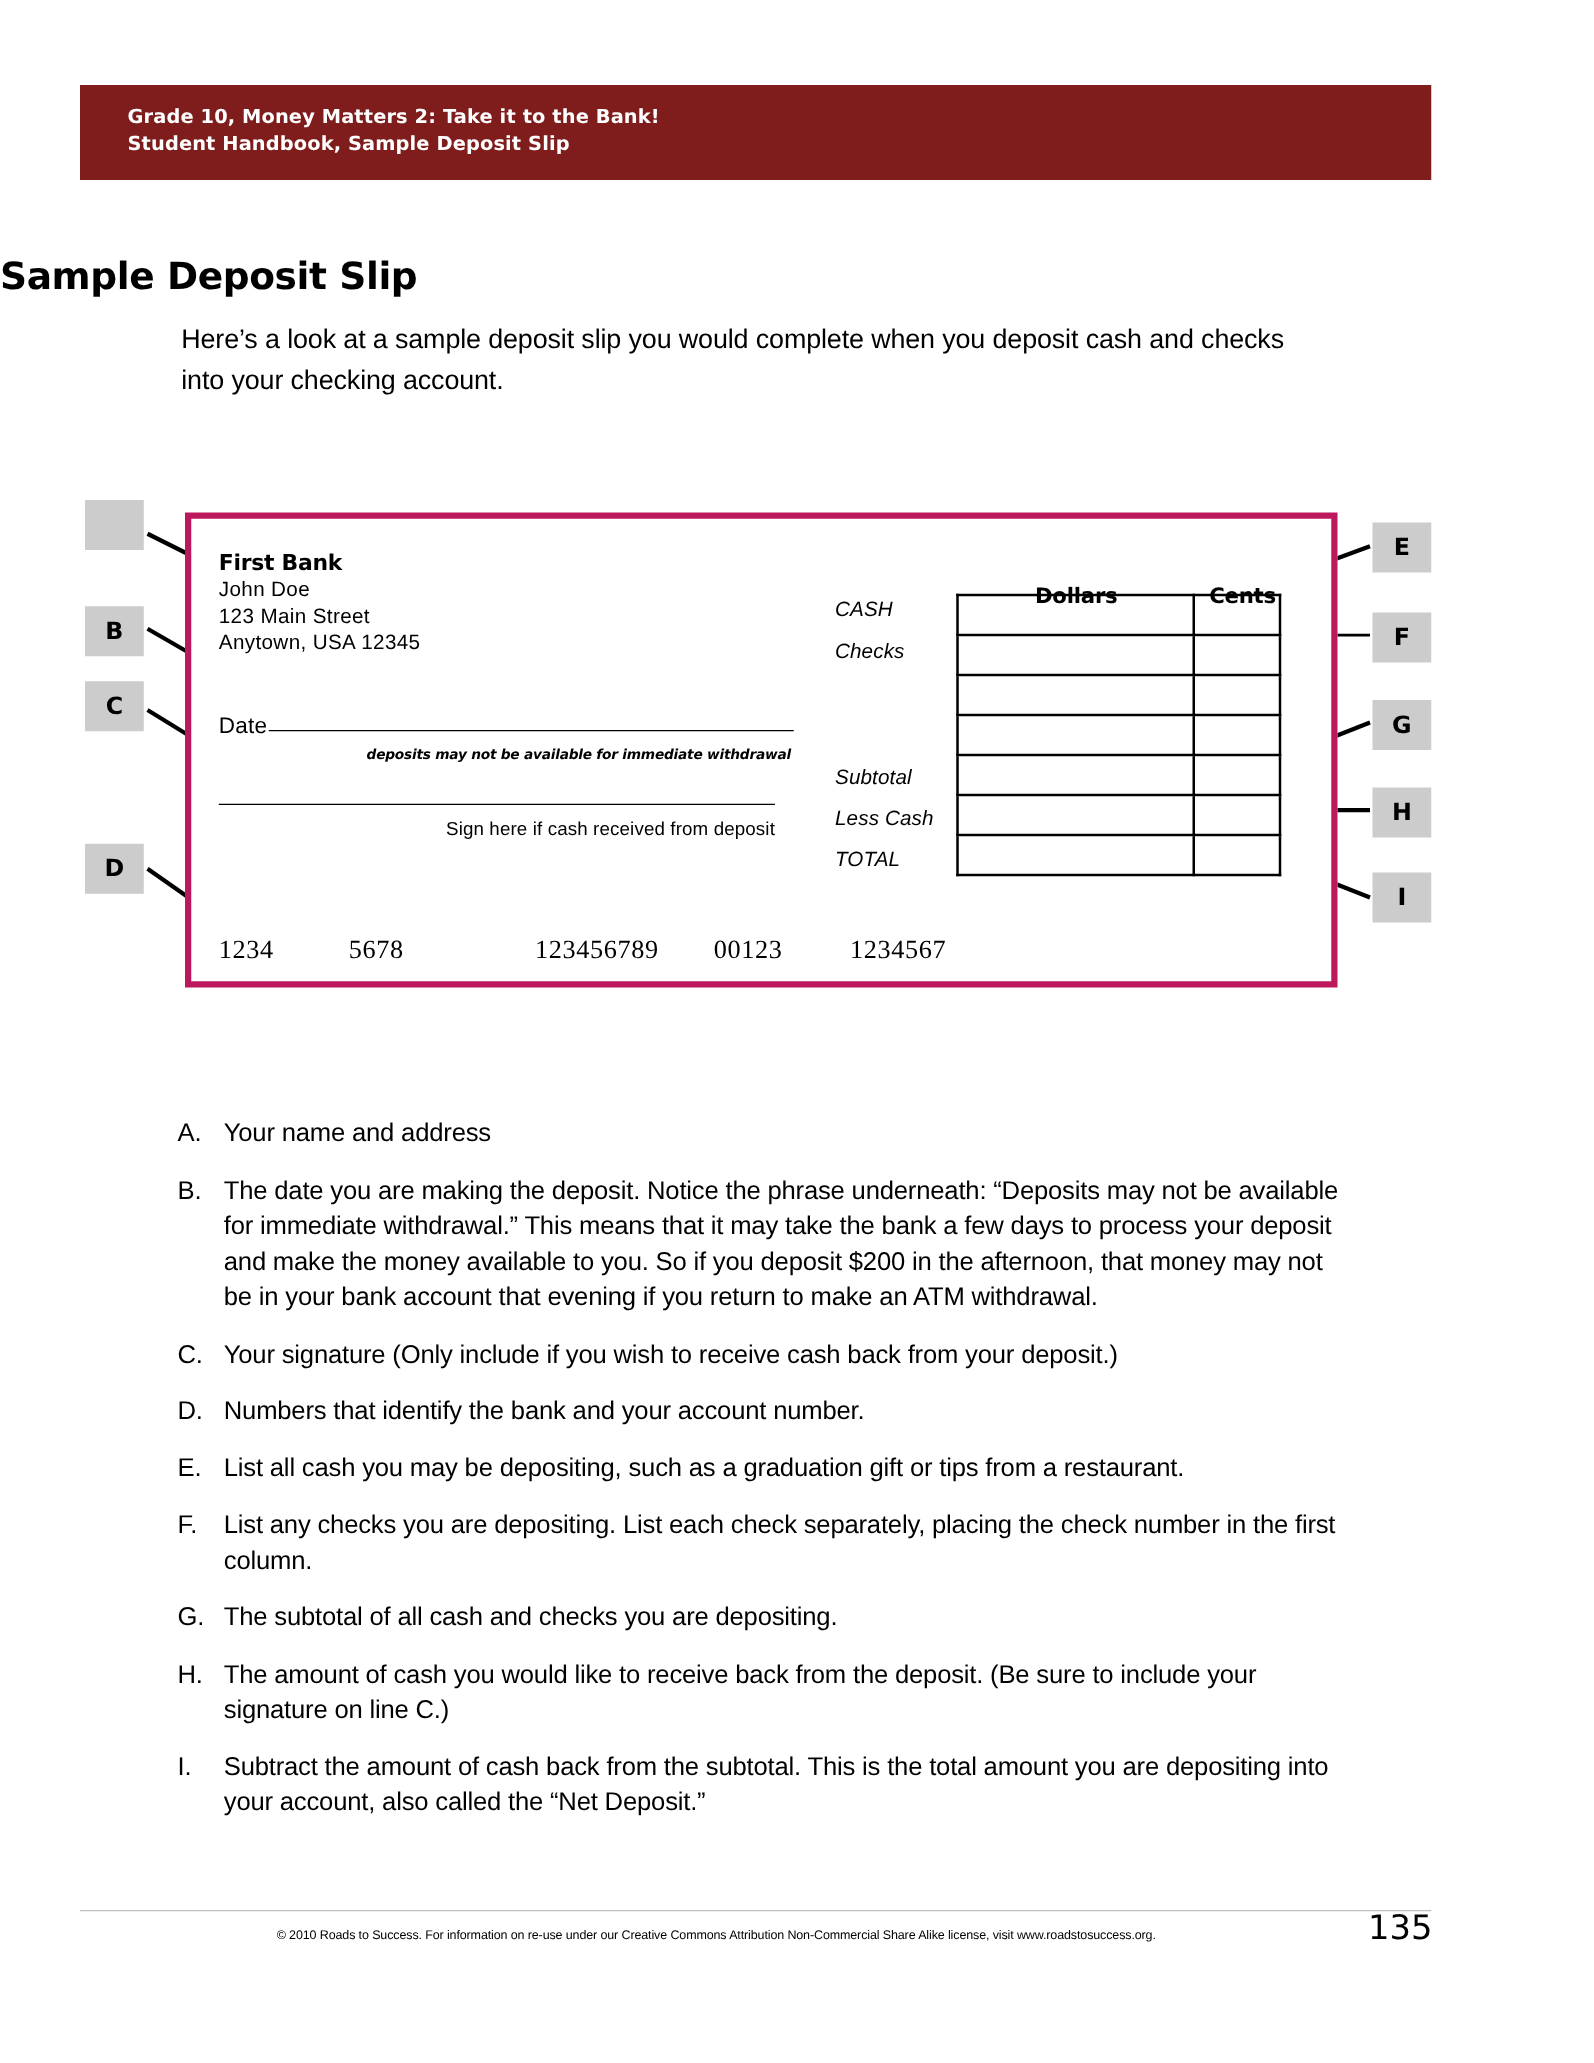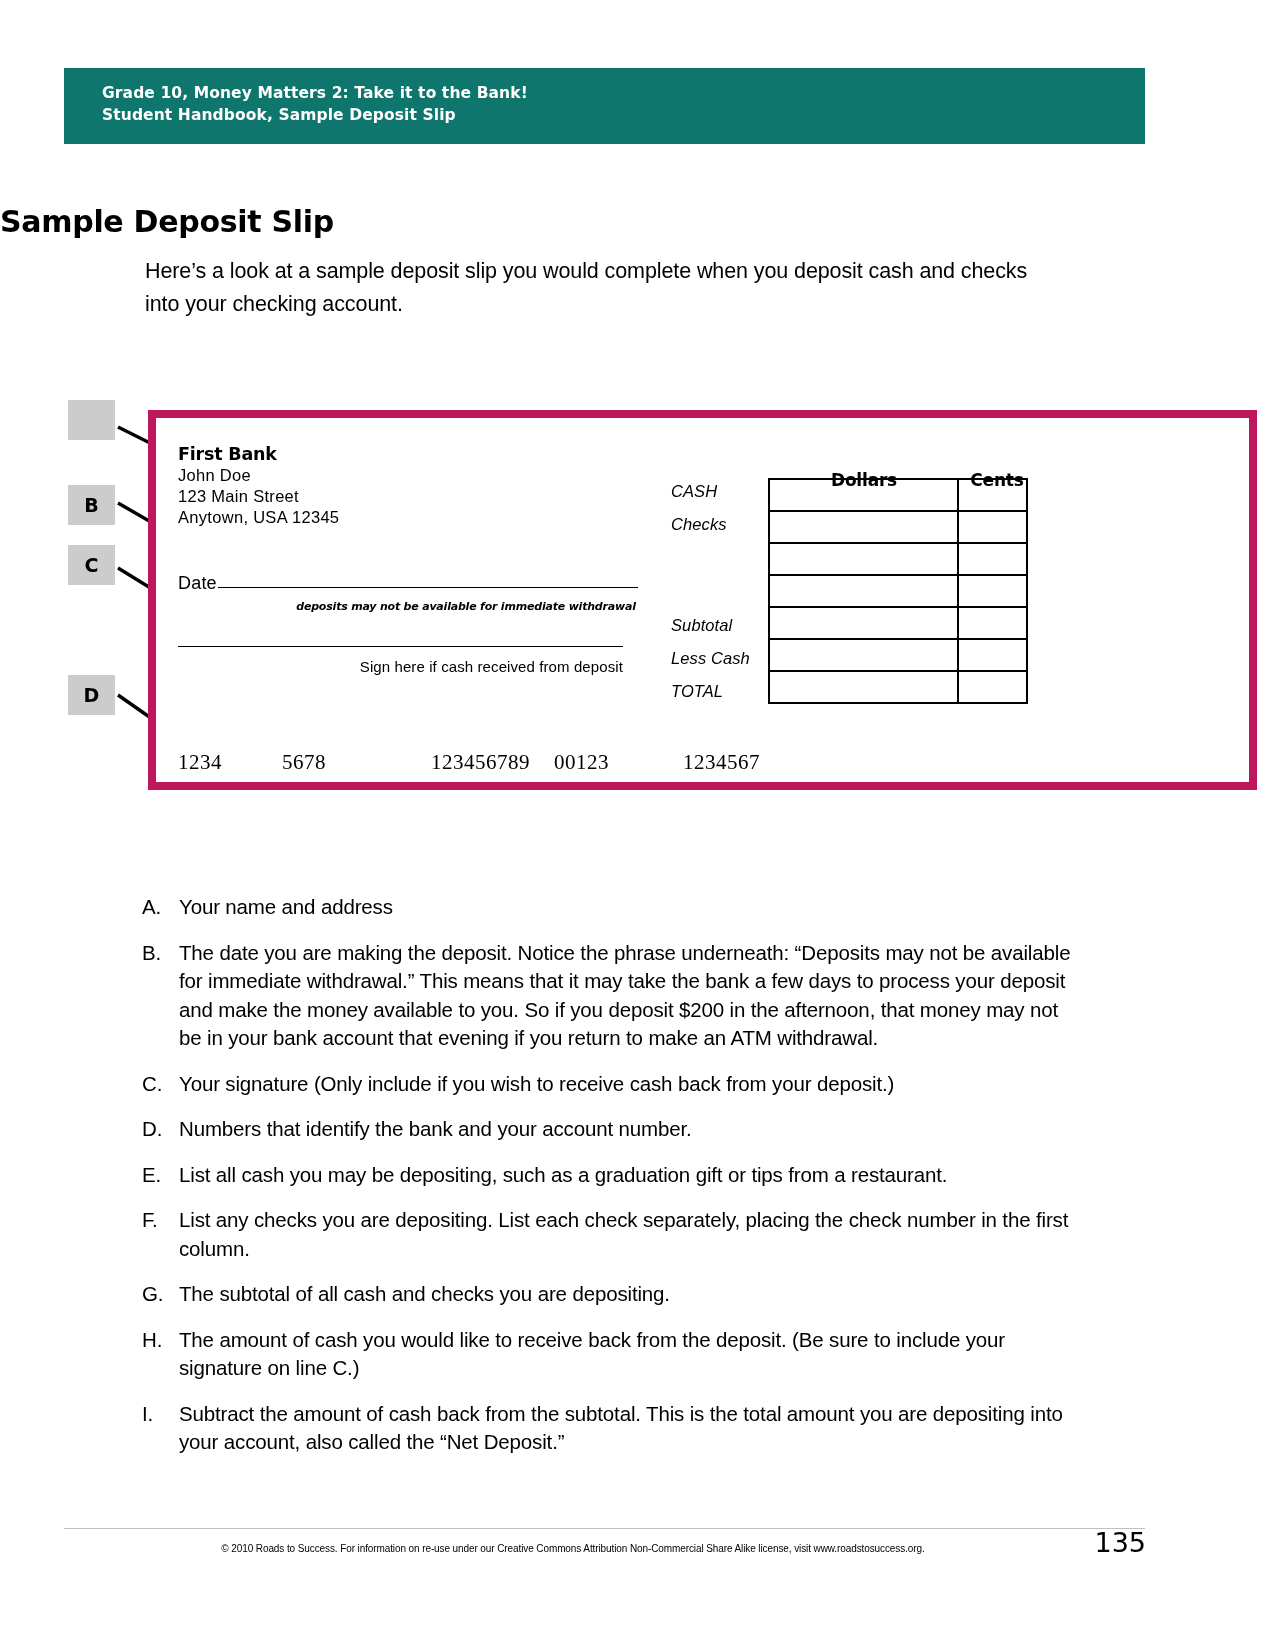--- a/index.html
+++ b/index.html
@@ -16,21 +16,21 @@
     overflow: hidden;
   }
 
   
   .header-band {
     position: absolute;
     left: 64px;
     top: 68px;
     width: 1081px;
     height: 76px;
-    background: #0f766e;
+    background: #7f1d1d;
     box-sizing: border-box;
     padding: 14px 0 0 38px;
   }
   .header-line {
     color: #ffffff;
     font-size: 15.5px;
     font-weight: bold;
     letter-spacing: 0.1px;
     line-height: 22px;
     font-family: "DejaVu Sans", sans-serif;
@@ -65,23 +65,23 @@
     left: 0;
     top: 390px;
     width: 1275px;
     height: 420px;
   }
 
   .slip-box {
     position: absolute;
     left: 148px;
     top: 20px;
-    width: 1109px;
+    width: 922px;
     height: 380px;
-    border: 8px solid #be185d;
+    border: 5px solid #be185d;
     box-sizing: border-box;
     background: #fff;
   }
 
   
   .bank-block {
     position: absolute;
     left: 22px;
     top: 26px;
     line-height: 21px;
@@ -323,21 +323,21 @@
 
     <div class="fineprint">deposits may not be available for immediate withdrawal</div>
 
     <div class="sign-rule"></div>
     <div class="sign-caption">Sign here if cash received from deposit</div>
 
     <div class="micr">
       <span style="left:0px;">1234</span>
       <span style="left:104px;">5678</span>
       <span style="left:253px;">123456789</span>
-      <span style="left:376px;">00123</span>
+      <span style="left:396px;">00123</span>
       <span style="left:505px;">1234567</span>
     </div>
 
     <div class="amount-head">
       <div class="head-dollars">Dollars</div>
       <div class="head-cents">Cents</div>
     </div>
 
     <div class="row-labels">
       <div>CASH</div>

